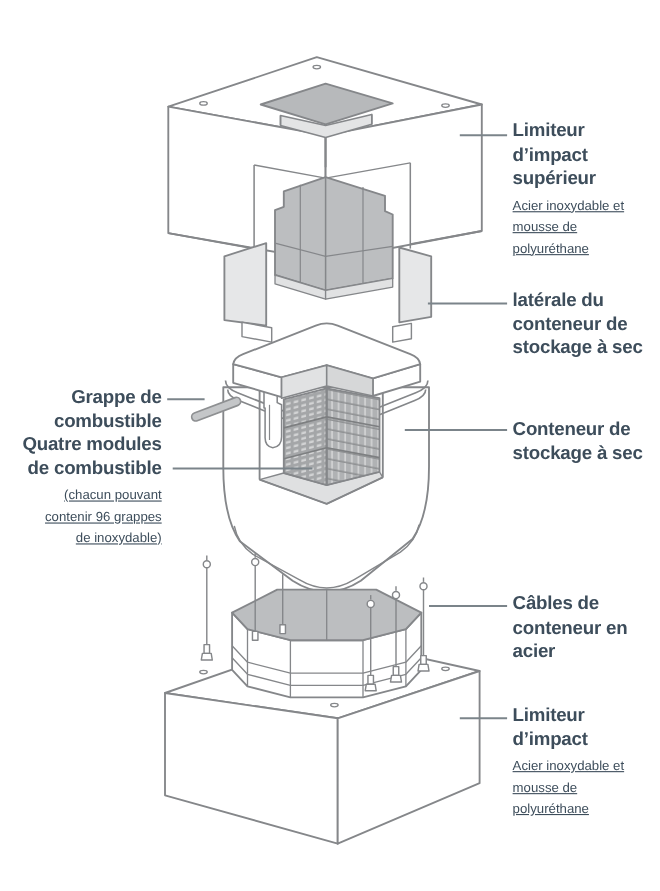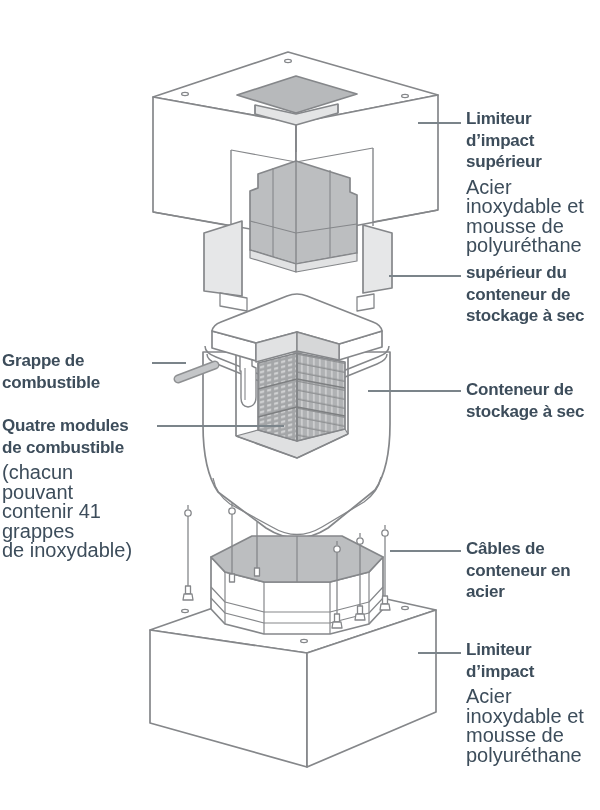--- a/index.html
+++ b/index.html
@@ -4,23 +4,23 @@
 <style>
   html,body{margin:0;padding:0;background:#ffffff;}
   .stage{
     position:relative;width:600px;height:810px;background:#ffffff;overflow:hidden;
     font-family:"Liberation Sans",sans-serif;
     border-radius:19px;
   }
   .stage svg{position:absolute;left:0;top:0;}
   .lab{position:absolute;color:#3d4d5b;}
   .lab .t{font-size:17px;font-weight:700;line-height:21.5px;letter-spacing:-0.2px;}
-  .lab .s{font-size:20px;font-weight:400;line-height:19.5px;}
+  .lab .s{font-size:12px;font-weight:400;line-height:19.5px;text-decoration:underline;}
   .lab.right{left:466px;width:130px;text-align:left;}
-  .lab.left{right:453px;width:145px;}
+  .lab.left{right:453px;width:145px;text-align:right;}
   .sub-gap{height:5px;}
 </style>
 </head>
 <body>
 
 <div class="stage">
 
 <svg width="600" height="810" viewBox="0 0 600 810">
   <defs>
     <pattern id="gridL" width="7" height="5" patternUnits="userSpaceOnUse" patternTransform="skewY(-14)">
@@ -211,21 +211,21 @@
     <div class="t">Limiteur</div>
     <div class="t">d’impact</div>
     <div class="t">supérieur</div>
     <div class="sub-gap"></div>
     <div class="s">Acier inoxydable et</div>
     <div class="s">mousse de</div>
     <div class="s">polyuréthane</div>
   </div>
 
   <div class="lab right" style="top:262px">
-    <div class="t">supérieur du</div>
+    <div class="t">latérale du</div>
     <div class="t">conteneur de</div>
     <div class="t">stockage à sec</div>
   </div>
 
   <div class="lab right" style="top:379px">
     <div class="t">Conteneur de</div>
     <div class="t">stockage à sec</div>
   </div>
 
   <div class="lab right" style="top:538px">
@@ -241,22 +241,22 @@
     <div class="s">Acier inoxydable et</div>
     <div class="s">mousse de</div>
     <div class="s">polyuréthane</div>
   </div>
 
   <div class="lab left" style="top:350px">
     <div class="t">Grappe de</div>
     <div class="t">combustible</div>
   </div>
 
-  <div class="lab left" style="top:415px">
+  <div class="lab left" style="top:393px">
     <div class="t">Quatre modules</div>
     <div class="t">de combustible</div>
     <div class="sub-gap"></div>
     <div class="s">(chacun pouvant</div>
-    <div class="s">contenir 41 grappes</div>
+    <div class="s">contenir 96 grappes</div>
     <div class="s">de inoxydable)</div>
   </div>
 
 </div>
 
 </body></html>

